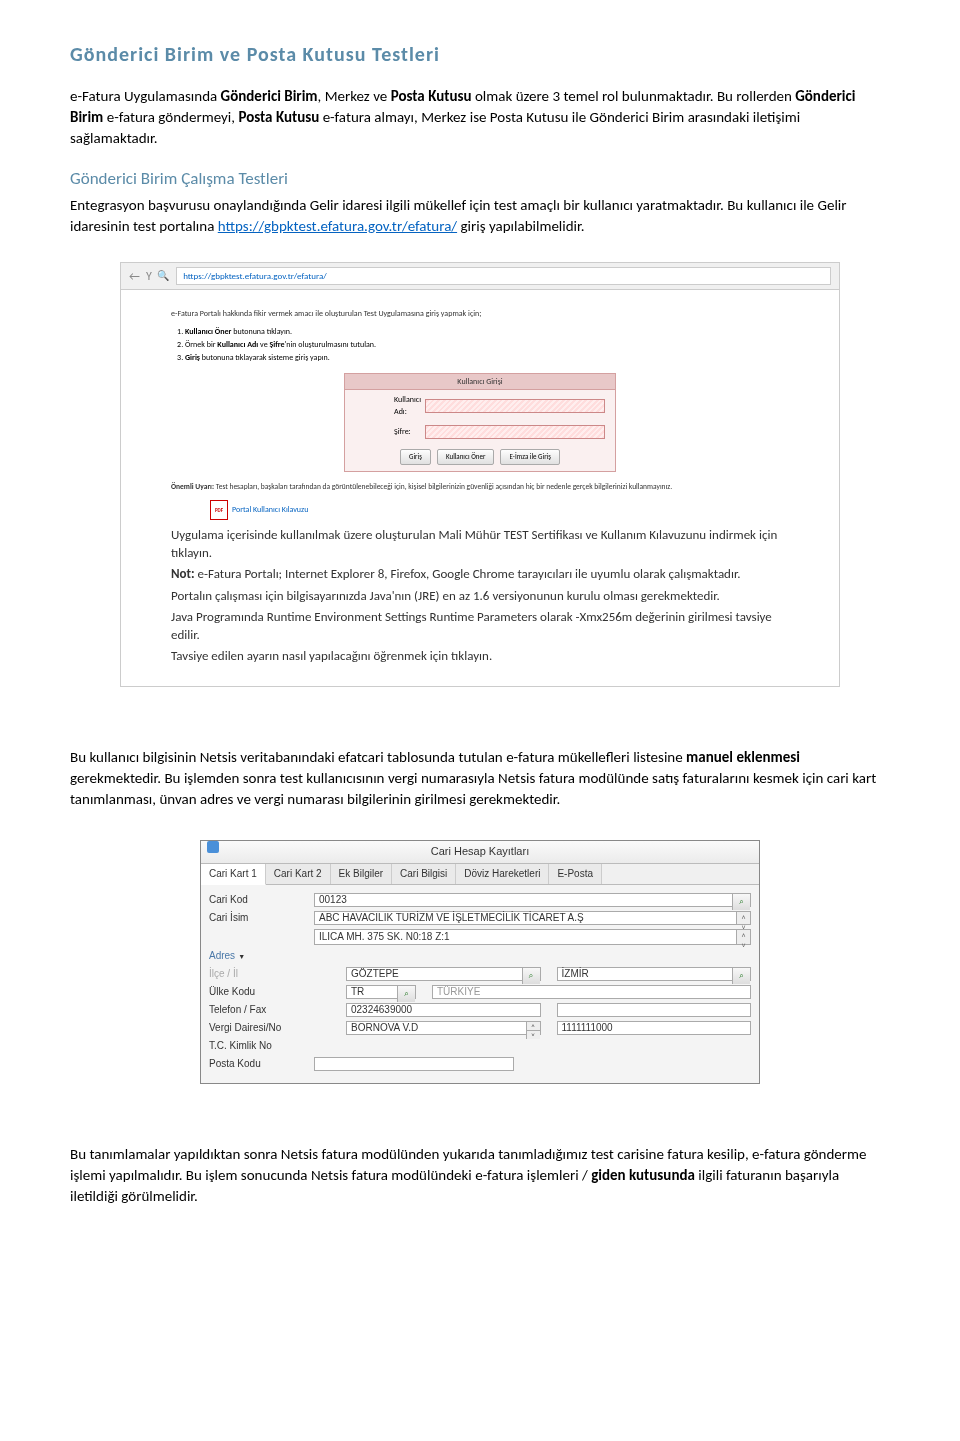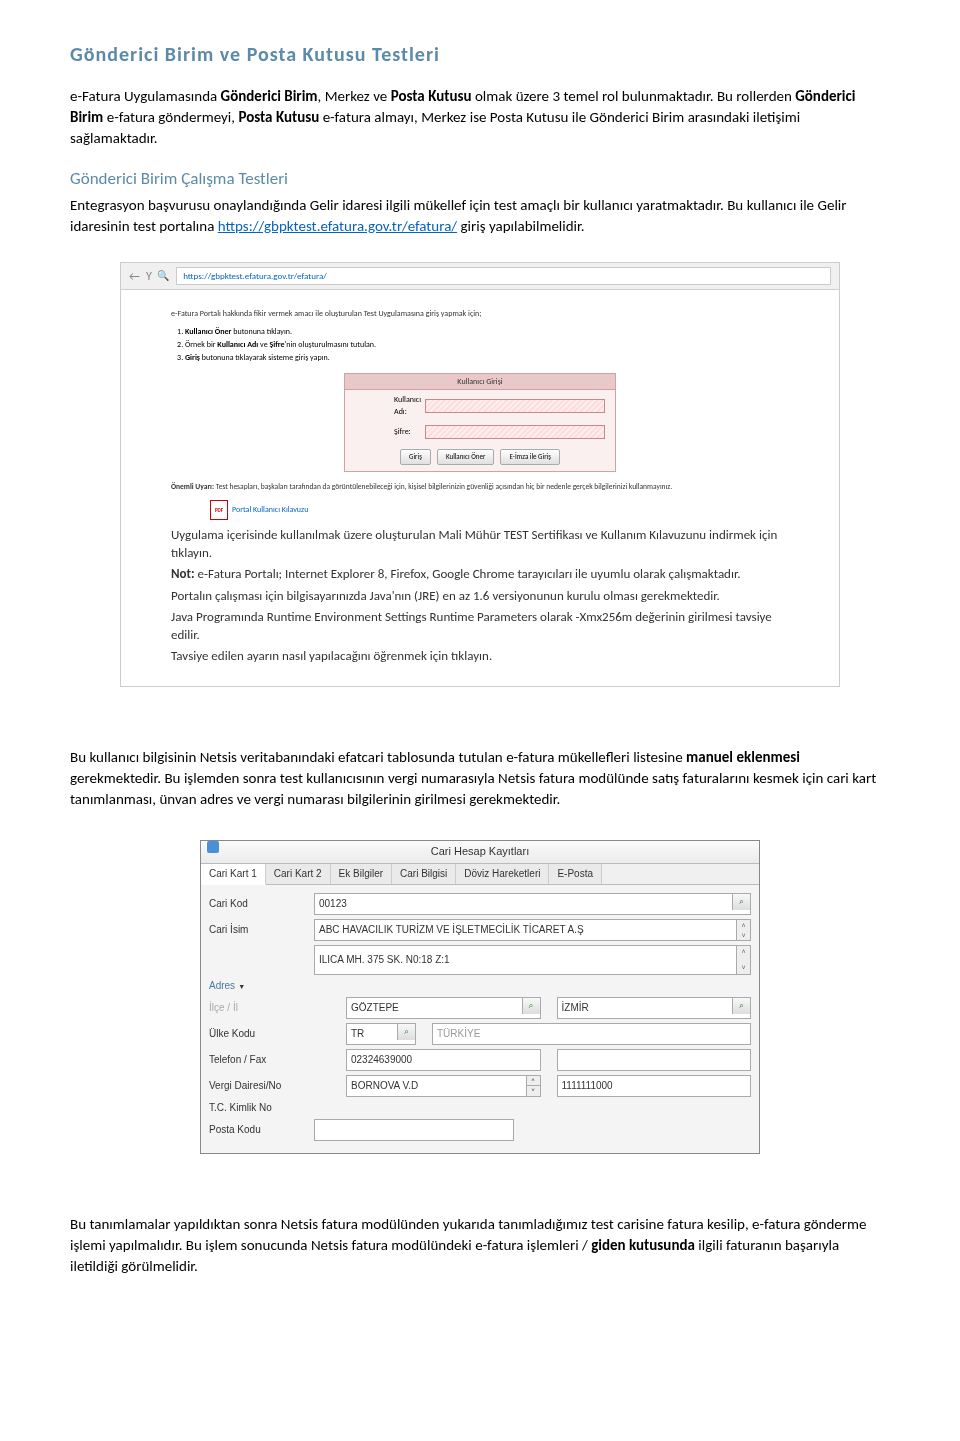--- a/index.html
+++ b/index.html
@@ -170,21 +170,21 @@
     align-items: center;
     padding: 2px 8px;
     font-size: 10px;
   }
   .app-label { width: 105px; color: #333; }
   .app-label.blue-dd { color: #4a78a8; }
   .app-field {
     flex: 1;
     background: #fff;
     border: 1px solid #aaa;
-    height: 22px;
+    height: 14px;
     padding: 1px 4px;
     font-size: 10px;
     display: flex;
     align-items: center;
     color: #333;
     position: relative;
   }
   .app-field.gray { color: #999; }
   .field-btn {
     width: 18px; height: 16px;
@@ -214,21 +214,21 @@
   }
   .spin div:first-child { border-bottom: 1px solid #aaa; }
   .red-text { color: #c00; font-size: 10px; margin-left: 10px; }
   .textarea-side {
     width: 14px;
     display: flex; flex-direction: column; justify-content: space-between;
     position: absolute; right: 0; top: 0; height: 100%;
     background: #eee; border-left: 1px solid #aaa;
     font-size: 7px; color: #666; align-items: center; padding: 1px 0;
   }
-  .app-field.tall { height: 30px; }
+  .app-field.tall { height: 16px; }
 </style>
 </head>
 <body>
 
 <h1 class="main-title">Gönderici Birim ve Posta Kutusu Testleri</h1>
 
 <p>
   <span>e-Fatura Uygulamasında </span><span class="bold">Gönderici Birim</span><span>, Merkez ve </span><span class="bold">Posta Kutusu</span><span> olmak üzere 3 temel rol bulunmaktadır. Bu rollerden </span><span class="bold">Gönderici Birim</span><span> e-fatura göndermeyi, </span><span class="bold">Posta Kutusu</span><span> e-fatura almayı, Merkez ise Posta Kutusu ile Gönderici Birim arasındaki iletişimi sağlamaktadır.</span>
 </p>
 

